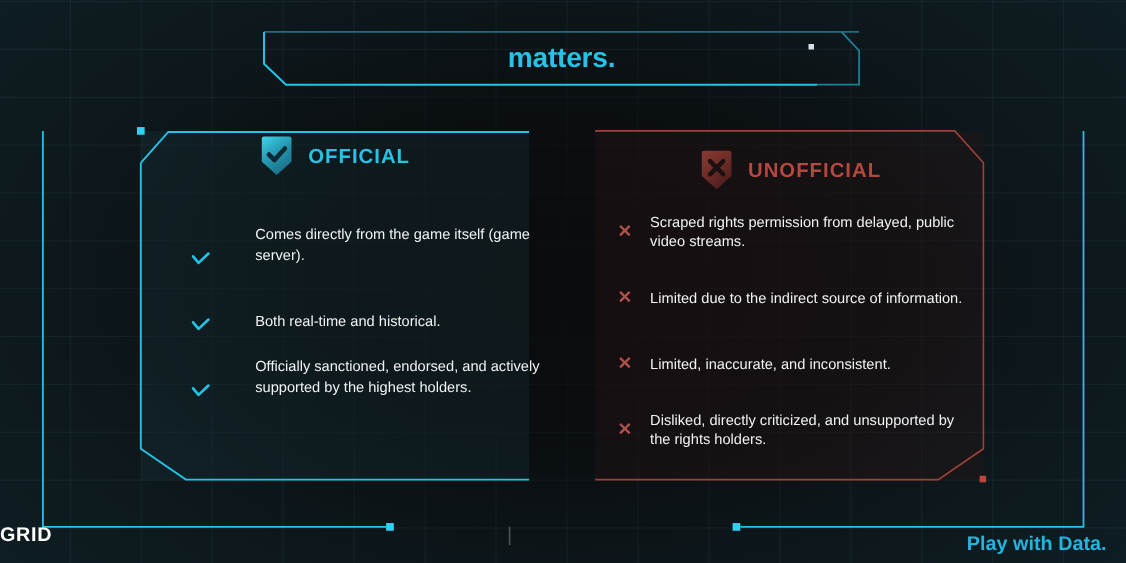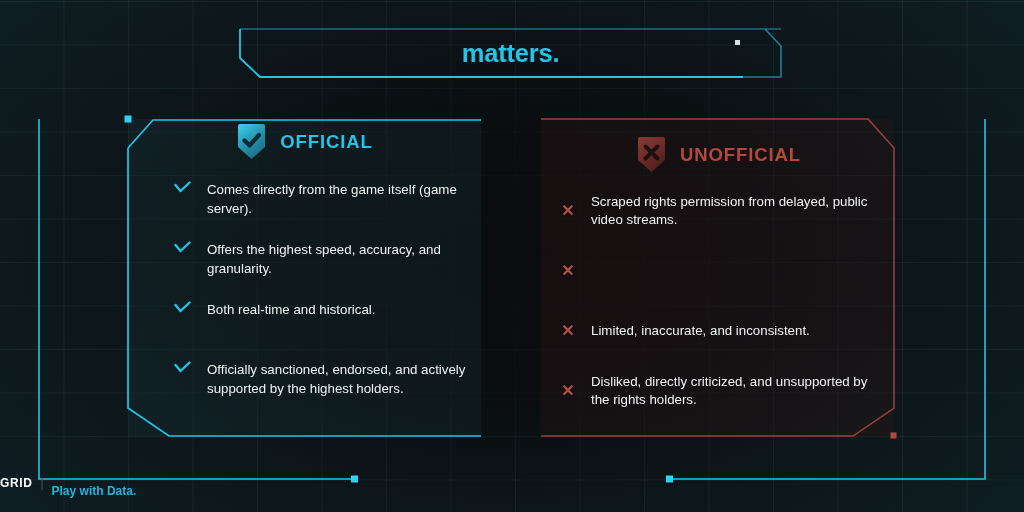--- a/index.html
+++ b/index.html
@@ -129,21 +129,21 @@
   }
   .item-text {
     font-size: 13.3px;
     line-height: 18.5px;
     color: #f0f2f3;
     font-weight: normal;
   }
 
   
   #card-official .list { left: 40px; top: 63px; }
-  #card-official .list-item { align-items: flex-start; }
+  #card-official .list-item { align-items: flex-end; gap: 25px; }
   #card-official .bullet { margin-right: 10px; }
   #card-official .item-text { width: 270px; }
 
   
   #card-unofficial .list { left: 12px; top: 63px; }
   #card-unofficial .bullet { margin-right: 8px; }
   #card-unofficial .item-text { width: 290px; }
 
   .xmark {
     font-size: 16px;
@@ -153,23 +153,23 @@
   }
 
   
   #footer {
     position: absolute;
     left: 0;
     top: 468px;
     width: 1006px;
     display: flex;
     align-items: center;
-    justify-content: flex-start;
+    justify-content: space-between;
     gap: 8px;
-    font-size: 12px;
+    font-size: 18px;
     font-weight: bold;
   }
   #footer-brand { color: #ffffff; letter-spacing: 0.6px; }
   #footer-sep { color: #4a5357; font-weight: normal; }
   #footer-tag { color: #23b4e0; margin-top: 16px; }
 </style>
 </head>
 <body>
 
 <div id="stage">
@@ -226,28 +226,20 @@
               </svg>
           </span>
           <span class="item-text">Comes directly from the game itself (game server).</span>
         </div>
         <div class="list-item">
           <span class="bullet">
             <svg width="17" height="12" viewBox="0 0 17 12">
                 <path d="M1.5,4 L6.5,10 L15.5,1.5" fill="none" stroke="#22c3e6" stroke-width="2.4" stroke-linecap="round" stroke-linejoin="round"></path>
               </svg>
           </span>
-          <span class="item-text">Offers the highest speed, accuracy, and granularity.</span>
-        </div>
-        <div class="list-item">
-          <span class="bullet">
-            <svg width="17" height="12" viewBox="0 0 17 12">
-                <path d="M1.5,4 L6.5,10 L15.5,1.5" fill="none" stroke="#22c3e6" stroke-width="2.4" stroke-linecap="round" stroke-linejoin="round"></path>
-              </svg>
-          </span>
           <span class="item-text">Both real-time and historical.</span>
         </div>
         <div class="list-item">
           <span class="bullet">
             <svg width="17" height="12" viewBox="0 0 17 12">
                 <path d="M1.5,4 L6.5,10 L15.5,1.5" fill="none" stroke="#22c3e6" stroke-width="2.4" stroke-linecap="round" stroke-linejoin="round"></path>
               </svg>
           </span>
           <span class="item-text">Officially sanctioned, endorsed, and actively supported by the highest holders.</span>
         </div>
@@ -280,20 +272,21 @@
         <div class="list-item">
           <span class="bullet">
               <span class="xmark">✕</span>
             </span>
           <span class="item-text">Scraped rights permission from delayed, public video streams.</span>
         </div>
         <div class="list-item">
           <span class="bullet">
               <span class="xmark">✕</span>
             </span>
+          <span class="item-text">Limited due to the indirect source of information.</span>
         </div>
         <div class="list-item">
           <span class="bullet">
               <span class="xmark">✕</span>
             </span>
           <span class="item-text">Limited, inaccurate, and inconsistent.</span>
         </div>
         <div class="list-item">
           <span class="bullet">
               <span class="xmark">✕</span>

